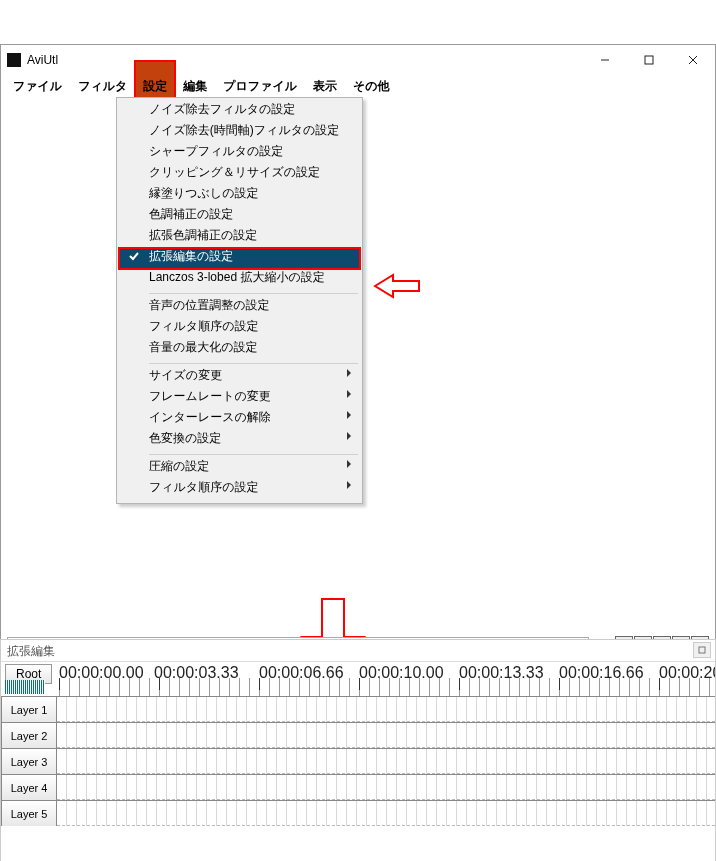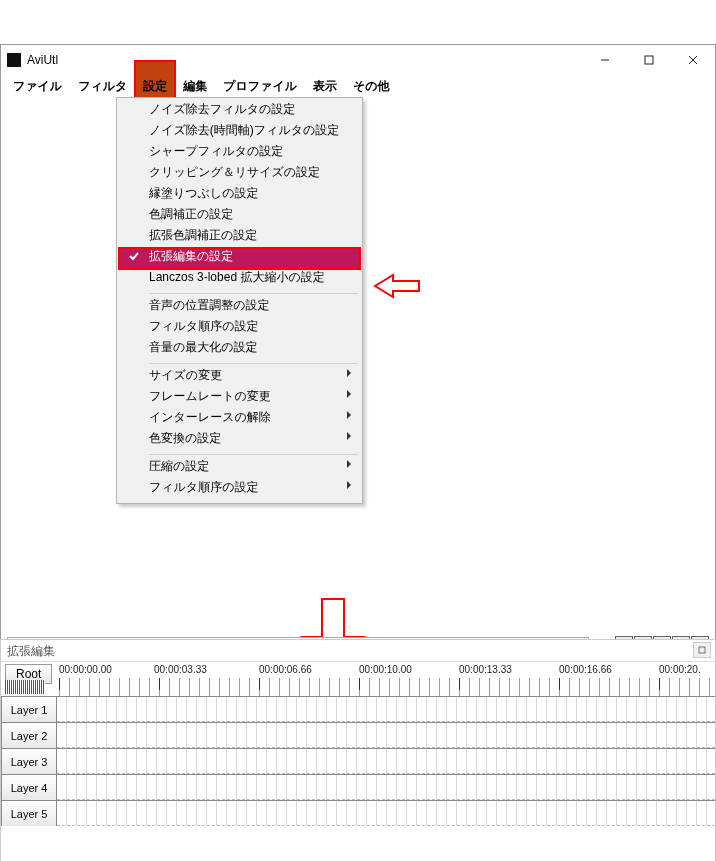--- a/index.html
+++ b/index.html
@@ -15,21 +15,21 @@
 .win-btn { width: 44px; height: 100%; display: flex; align-items: center; justify-content: center; }
 .win-btn svg { width: 10px; height: 10px; }
 
 .menubar { display: flex; padding: 0 4px; height: 22px; align-items: center; }
 .menu-item { padding: 3px 8px; cursor: default; font-weight: bold; }
 .menu-item.open { background: #c2410c; border: 1px solid #3399ff; padding: 16px 7px; }
 .menu-item-hl { outline: 2px solid #ff0000; outline-offset: -1px; }
 
 .dropdown { position: absolute; left: 115px; top: 52px; width: 247px; background: #f0f0f0; border: 1px solid #b5b5b5; box-shadow: 3px 3px 3px rgba(0,0,0,.2); padding: 3px 2px; }
 .dd-item { height: 21px; display: flex; align-items: flex-start; padding-left: 30px; position: relative; }
-.dd-item.sel { background: #be185d; color: #fff; }
+.dd-item.sel { background: #0c4a6e; color: #fff; }
 .dd-sep { height: 1px; background: #d0d0d0; margin: 3px 2px 3px 30px; }
 .dd-check { position:absolute; left:7px; width:16px; height:16px; display:flex; align-items:center; justify-content:center; }
 .dd-item.sel .dd-check svg path { stroke:#fff; }
 .dd-sub { position:absolute; right:8px; }
 .dd-item.sel-border { outline: 2px solid #ff0000; outline-offset: -1px; }
 
 .arrow-left { position:absolute; left:372px; top:226px; }
 .arrow-down { position:absolute; left:297px; top:552px; }
 
 .track-area { position:absolute; left:6px; top:592px; right:6px; height:16px; }
@@ -42,21 +42,21 @@
 .blueline { position:absolute; left:0; right:0; top:614px; height:1px; background:#3399ff; }
 
 
 .ext-window { width:716px; height:244px; border:1px solid #ccc; position:absolute; top:639px; background:#fff; }
 .ext-title { height:22px; background:#fff; padding:3px 6px; border-bottom:1px solid #ddd; font-size:12px; color:#555; position:relative; }
 .ext-close { position:absolute; right:4px; top:2px; width:18px; height:16px; background:#f0f0f0; border:1px solid #ccc; display:flex; align-items:center; justify-content:center; }
 
 .timeline { position:relative; height:220px; overflow:hidden; }
 .root-btn { position:absolute; left:4px; top:2px; padding:2px 10px; border:1px solid #999; background:linear-gradient(#fff,#e8e8e8); }
 .ruler { position:absolute; left:58px; right:0; top:2px; height:32px; }
-.ruler-label { position:absolute; top:0; font-size:10px; color:#222; }
+.ruler-label { position:absolute; top:0; font-size:16px; color:#222; }
 .ruler-ticks { position:absolute; left:0; right:0; top:14px; height:18px; background:repeating-linear-gradient(90deg,#999 0 1px,transparent 1px 10px); }
 .ruler-big { position:absolute; top:14px; width:1px; height:12px; background:#333; }
 .ruler-seg { position:absolute; left:-54px; top:16px; height:14px; width:40px; background:repeating-linear-gradient(90deg,#06c 0 1px,#fff 1px 2px); }
 
 .layers { position:absolute; left:0; right:0; top:34px; }
 .layer { height:26px; display:flex; border-top:1px solid #888; }
 .layer-label { width:56px; display:flex; align-items:center; justify-content:center; border-right:1px solid #888; border-left:1px solid #888; background:linear-gradient(#fff,#e8e8e8); font-size:11px; position:relative; z-index:2; }
 .layer-body { flex:1; background:#fff; position:relative; }
 .layer-body::before { content:""; position:absolute; inset:0; background:repeating-linear-gradient(90deg, transparent 0 9px, #d8d8d8 9px 10px); border-bottom:1px dashed #bbb; }
 </style>

